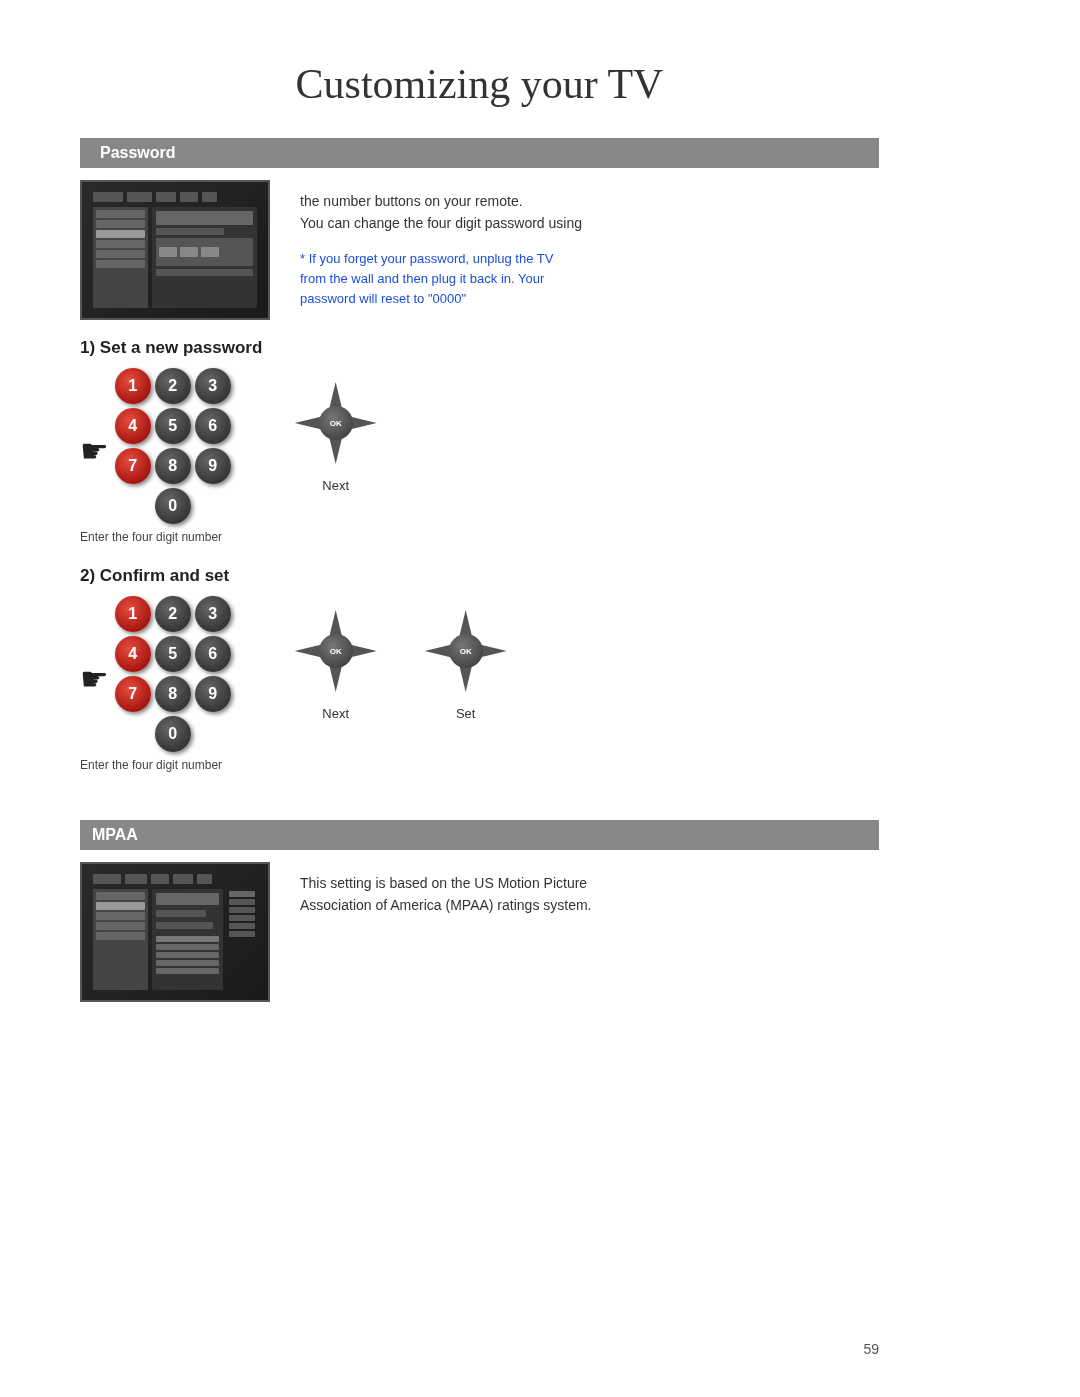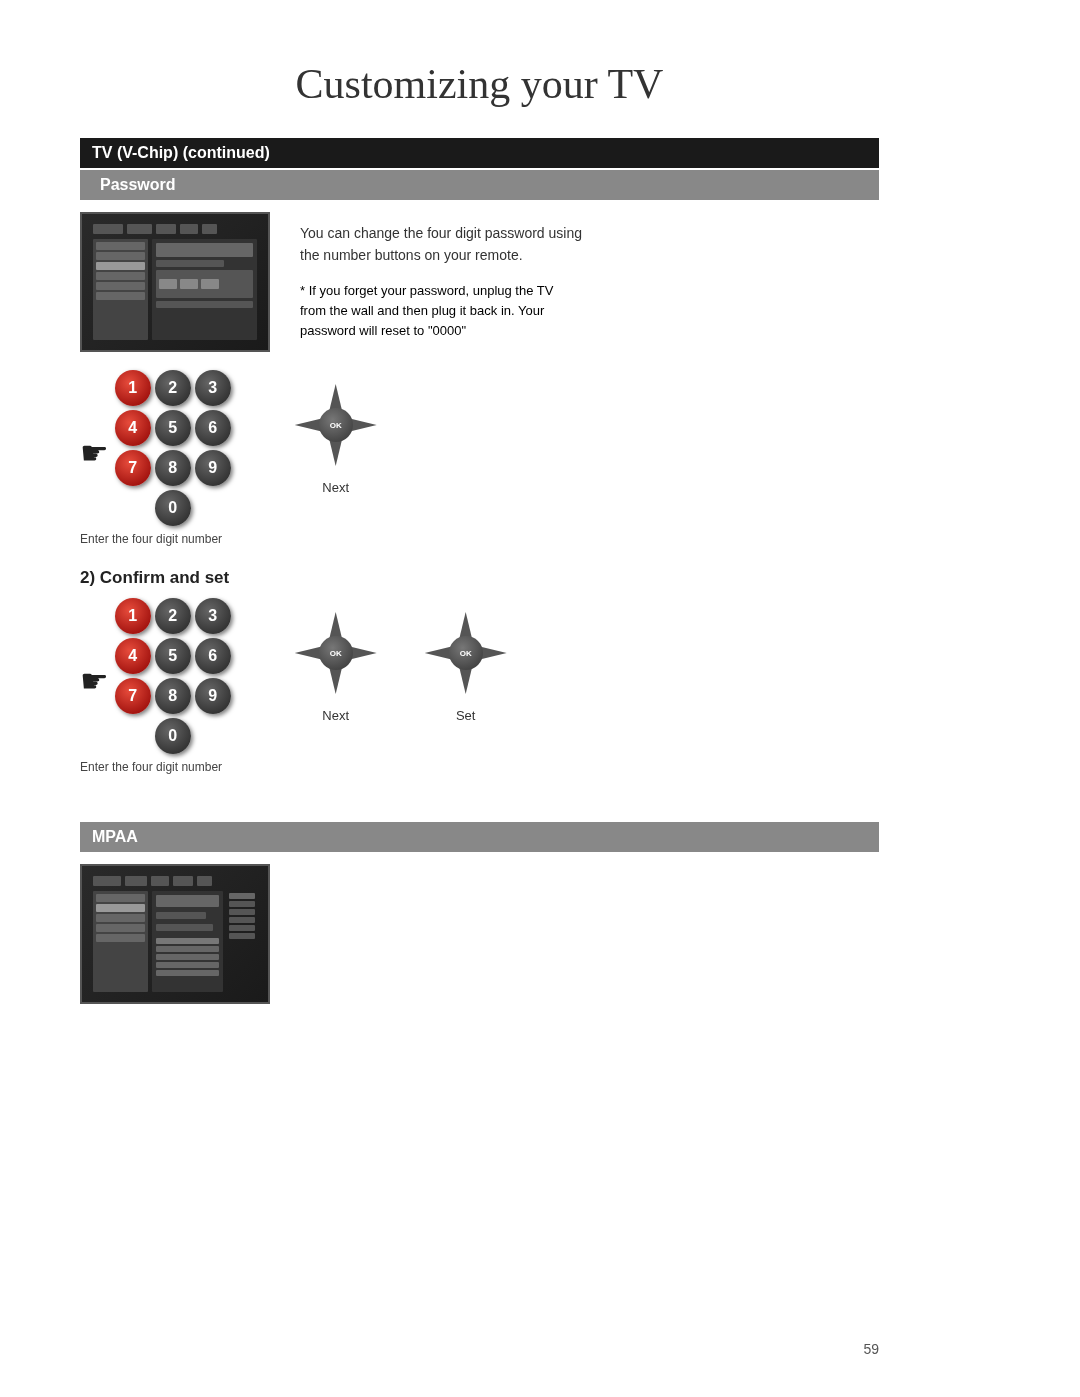--- a/index.html
+++ b/index.html
@@ -290,34 +290,33 @@
     }
 
     .step-content {
       display: flex;
       align-items: flex-start;
       gap: 60px;
     }
 
     .note-text {
       font-size: 13px;
-      color: #000000;
+      color: #1d4ed8;
       line-height: 1.55;
       margin-top: 10px;
     }
 
   </style>
 </head>
 <body>
 
 <div class="page-container">
 
   <h1 class="page-title">Customizing your TV</h1>
 
-  <div class="section-header-dark">TV (V-Chip) (continued)</div>
 
   <div class="section-header-gray">Password</div>
 
   <div class="password-top-row">
 
     <div class="screen-preview">
       <div class="screen-preview-inner">
         <div class="screen-mock">
           <div class="screen-menu-bar">
             <div class="screen-menu-item" style="width:30px;"></div>
@@ -344,28 +343,29 @@
                 <div style="width:18px;height:10px;background:#888;border-radius:1px;"></div>
               </div>
               <div class="screen-main-row"></div>
             </div>
           </div>
         </div>
       </div>
     </div>
 
     <div style="padding-top:10px;">
+      <p class="description-text">the number buttons on your remote.</p>
       <p class="description-text">You can change the four digit password using</p>
-      <p class="description-text">the number buttons on your remote.</p>
       <p class="note-text" style="white-space:pre-line; margin-top:14px;">* If you forget your password, unplug the TV
   from the wall and then plug it back in.  Your
   password will reset to "0000"</p>
     </div>
   </div>
 
+  <p class="step-title">1)  Set a new password</p>
 
   <div class="step-content">
 
     <div class="keypad-area">
       <div class="keypad-wrapper">
 
         <div class="hand-icon">☛</div>
         <div class="keypad-grid">
 
           <div class="keypad-row">
@@ -507,17 +507,21 @@
                 <div style="height:6px;background:#555;border-radius:1px;"></div>
                 <div style="height:6px;background:#555;border-radius:1px;"></div>
                 <div style="height:6px;background:#555;border-radius:1px;"></div>
                 <div style="height:6px;background:#555;border-radius:1px;"></div>
               </div>
             </div>
           </div>
         </div>
       </div>
 
+      <div style="padding-top:10px;">
+        <p class="description-text">This setting is based on the US Motion Picture</p>
+        <p class="description-text">Association of America (MPAA) ratings system.</p>
+      </div>
     </div>
   </div>
 
   <div class="page-number">59</div>
 </div>
 
 </body></html>

